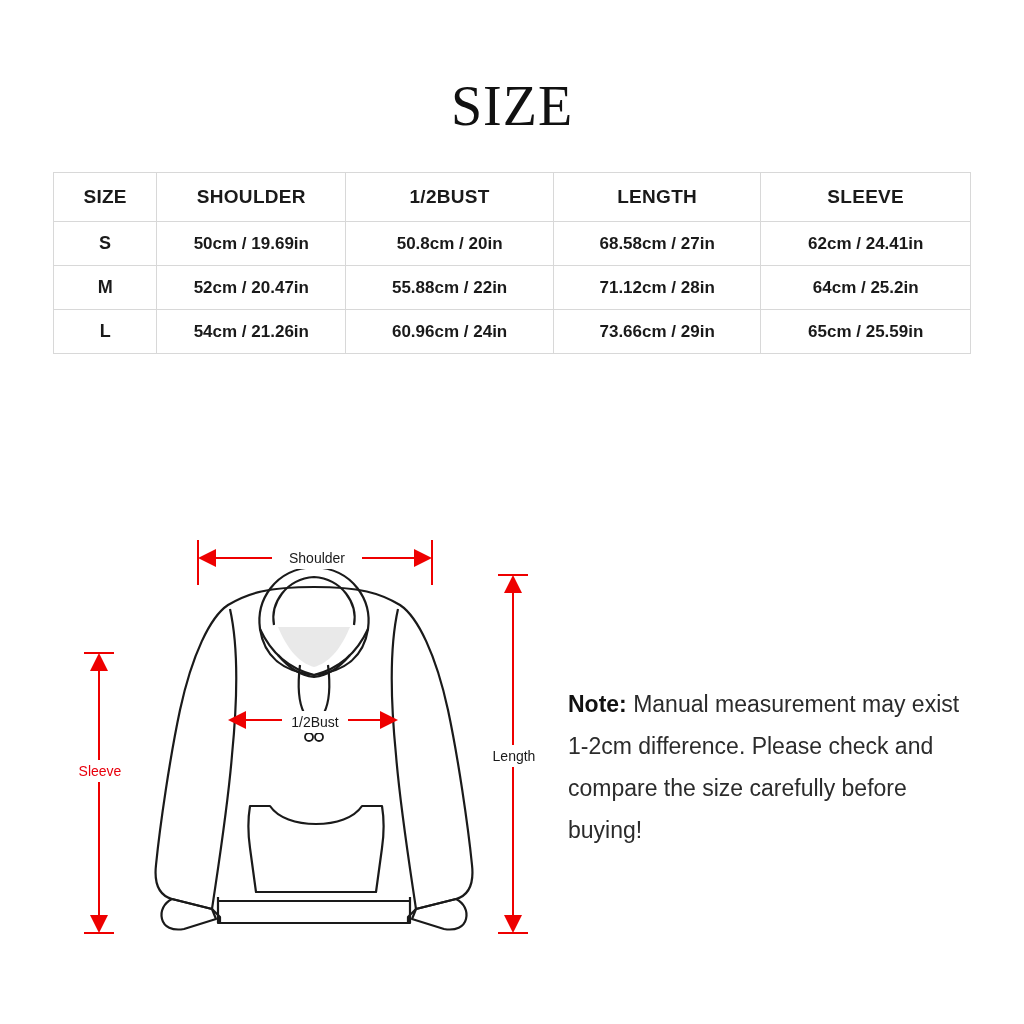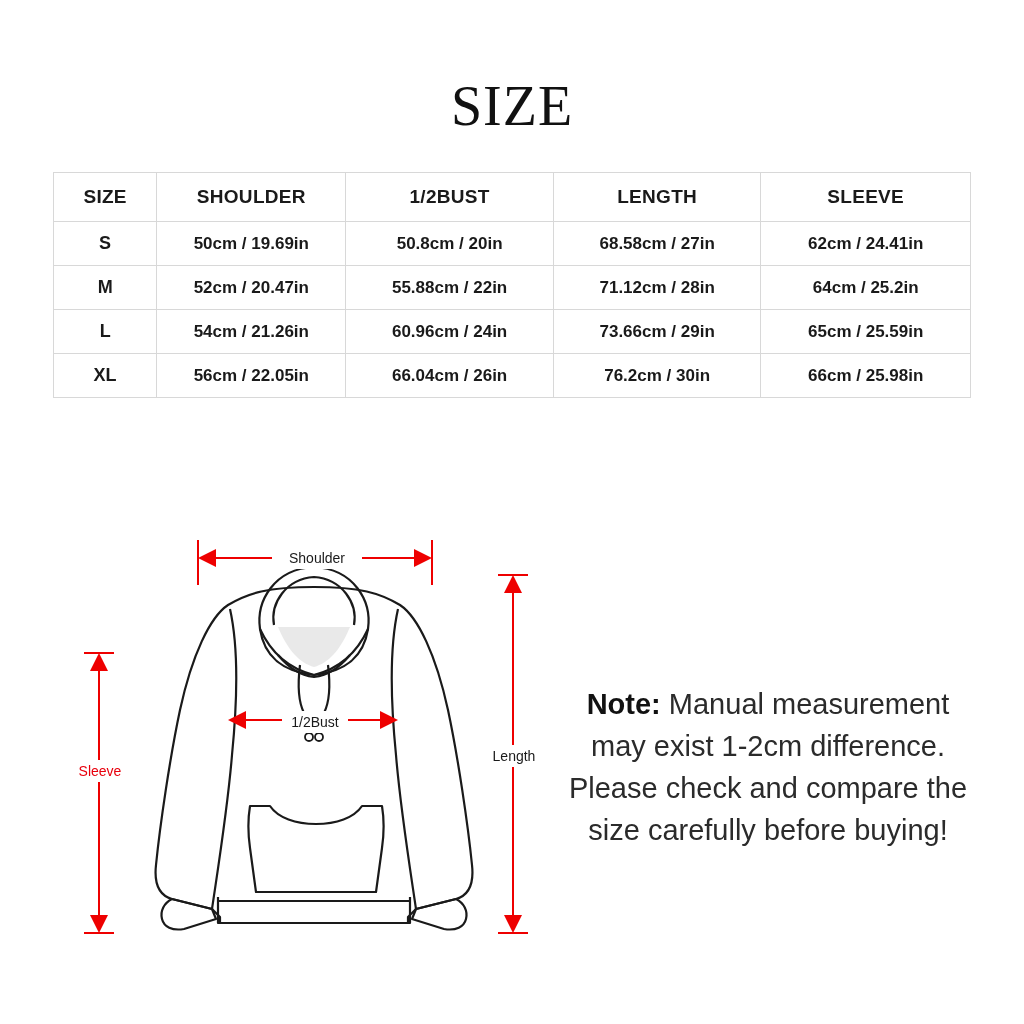--- a/index.html
+++ b/index.html
@@ -74,24 +74,23 @@
     height: 470px;
   }
   .illustration svg { display: block; }
 
   
   .note {
     position: absolute;
     left: 568px;
     top: 683px;
     width: 400px;
-    font-size: 29px;
+    font-size: 23px;
     line-height: 42px;
     color: #2b2b2b;
-    text-align: center;
   }
   .note b {
     font-weight: bold;
     color: #111111;
   }
 
   .dim-label {
     font-family: "Liberation Sans", sans-serif;
     font-size: 14px;
     fill: #e8000d;
@@ -138,27 +137,20 @@
       <td>55.88cm / 22in</td>
       <td>71.12cm / 28in</td>
       <td>64cm / 25.2in</td>
     </tr>
     <tr>
       <td class="size-col">L</td>
       <td>54cm / 21.26in</td>
       <td>60.96cm / 24in</td>
       <td>73.66cm / 29in</td>
       <td>65cm / 25.59in</td>
-    </tr>
-    <tr>
-      <td class="size-col">XL</td>
-      <td>56cm / 22.05in</td>
-      <td>66.04cm / 26in</td>
-      <td>76.2cm / 30in</td>
-      <td>66cm / 25.98in</td>
     </tr>
   </tbody>
 </table>
 
 <div class="illustration">
 <svg width="500" height="470" viewBox="0 0 500 470" xmlns="http://www.w3.org/2000/svg">
   <defs>
     <marker id="ar" markerWidth="9" markerHeight="9" refX="8" refY="4.5" orient="auto">
       <path d="M0,0 L9,4.5 L0,9 z" fill="#ee0000"></path>
     </marker>

